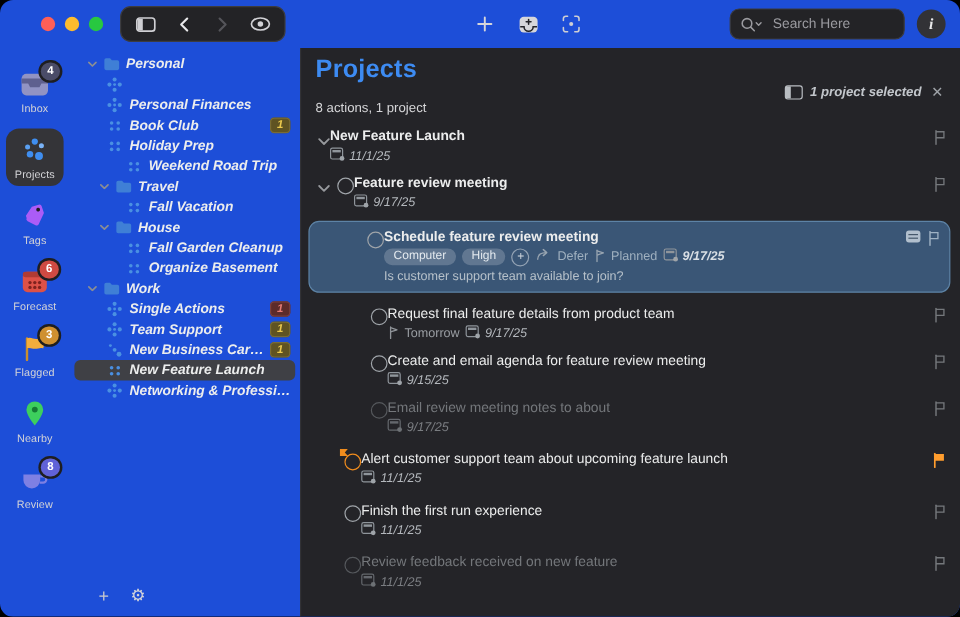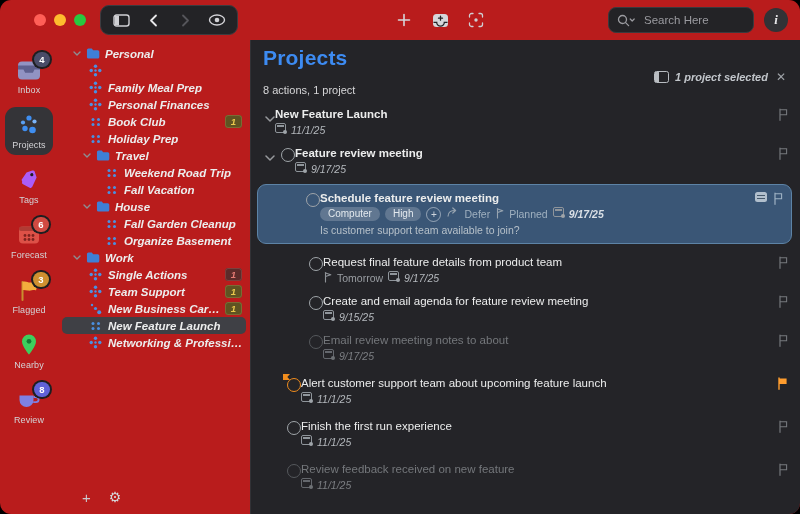--- a/index.html
+++ b/index.html
@@ -1,16 +1,16 @@
 <!DOCTYPE html>
 <html><head>
 <meta charset="utf-8">
 <style>
   html,body{margin:0;padding:0;background:#000;font-family:"Liberation Sans","DejaVu Sans",sans-serif;-webkit-font-smoothing:antialiased;}
-  .window{position:relative;width:800px;height:514px;background:#b91c1c;border-radius:11px;overflow:hidden;}
+  .window{position:relative;width:800px;height:514px;background:#1d4ed8;border-radius:11px;overflow:hidden;}
 
   
   .titlebar{position:absolute;top:0;left:0;right:0;height:40px;display:flex;align-items:center;}
   .lights{display:flex;gap:8px;margin-left:34px;}
   .light{width:12px;height:12px;border-radius:50%;}
   .light.red{background:#ff5f57;} .light.yellow{background:#febc2e;} .light.green{background:#28c840;}
   .navgroup{display:flex;align-items:center;gap:0;margin-left:14px;border:1px solid #3c3c40;background:#232326;border-radius:9px;height:28px;padding:0 4px;}
   .tbtn{display:flex;align-items:center;justify-content:center;width:32px;height:26px;border-radius:7px;cursor:default;}
   .toolbtns{display:flex;align-items:center;gap:4px;margin-left:150px;}
   .searchbox{margin-left:auto;display:flex;align-items:center;gap:6px;width:128px;height:24px;border:1px solid #3a3a3e;background:#232326;border-radius:8px;padding:0 8px;}
@@ -273,34 +273,20 @@
           <svg width="13" height="13">
             <g fill="#4a90e2">
               <circle cx="6.5" cy="2.2" r="1.7"></circle>
               <circle cx="2.2" cy="6.5" r="1.7"></circle>
               <circle cx="10.8" cy="6.5" r="1.7"></circle>
               <circle cx="6.5" cy="10.8" r="1.7"></circle>
               <circle cx="6.5" cy="6.5" r="1.2"></circle>
             </g>
           </svg>
         </span>
-      <span class="tlabel">Family Meal Prep</span>
-    </div>
-    <div class="trow ind1">
-      <span class="ti">
-          <svg width="13" height="13">
-            <g fill="#4a90e2">
-              <circle cx="6.5" cy="2.2" r="1.7"></circle>
-              <circle cx="2.2" cy="6.5" r="1.7"></circle>
-              <circle cx="10.8" cy="6.5" r="1.7"></circle>
-              <circle cx="6.5" cy="10.8" r="1.7"></circle>
-              <circle cx="6.5" cy="6.5" r="1.2"></circle>
-            </g>
-          </svg>
-        </span>
       <span class="tlabel">Personal Finances</span>
     </div>
     <div class="trow ind1">
       <span class="ti">
           <svg width="12" height="12">
             <g fill="#4a90e2">
               <circle cx="3" cy="3.5" r="1.5"></circle>
               <circle cx="8.5" cy="3.5" r="1.5"></circle>
               <circle cx="3" cy="8.5" r="1.5"></circle>
               <circle cx="8.5" cy="8.5" r="1.5"></circle>
@@ -317,45 +303,45 @@
               <circle cx="3" cy="3.5" r="1.5"></circle>
               <circle cx="8.5" cy="3.5" r="1.5"></circle>
               <circle cx="3" cy="8.5" r="1.5"></circle>
               <circle cx="8.5" cy="8.5" r="1.5"></circle>
             </g>
           </svg>
         </span>
       <span class="tlabel">Holiday Prep</span>
     </div>
 
+    <div class="trow ind2">
+      <span class="ti">
+          <svg width="12" height="12">
+            <g fill="#4a90e2">
+              <circle cx="3" cy="3.5" r="1.5"></circle>
+              <circle cx="8.5" cy="3.5" r="1.5"></circle>
+              <circle cx="3" cy="8.5" r="1.5"></circle>
+              <circle cx="8.5" cy="8.5" r="1.5"></circle>
+            </g>
+          </svg>
+        </span>
+      <span class="tlabel">Weekend Road Trip</span>
+    </div>
     <div class="trow ind1f">
       <span class="chev">
           <svg width="8" height="5">
             <polyline points="1,1 4,4 7,1" fill="none" stroke="#8b8e93" stroke-width="1.4" stroke-linecap="round" stroke-linejoin="round"></polyline>
           </svg>
         </span>
       <span class="ti">
           <svg width="14" height="11">
             <path d="M1 2.2 A1.6 1.6 0 0 1 2.6 .6 h3.4 l1.6 1.8 h4.8 A1.6 1.6 0 0 1 14 4 v5.4 A1.6 1.6 0 0 1 12.4 11 H2.6 A1.6 1.6 0 0 1 1 9.4 z" fill="#3f7fd6" transform="scale(0.95)"></path>
           </svg>
         </span>
       <span class="tlabel">Travel</span>
-    </div>
-    <div class="trow ind2">
-      <span class="ti">
-          <svg width="12" height="12">
-            <g fill="#4a90e2">
-              <circle cx="3" cy="3.5" r="1.5"></circle>
-              <circle cx="8.5" cy="3.5" r="1.5"></circle>
-              <circle cx="3" cy="8.5" r="1.5"></circle>
-              <circle cx="8.5" cy="8.5" r="1.5"></circle>
-            </g>
-          </svg>
-        </span>
-      <span class="tlabel">Weekend Road Trip</span>
     </div>
     <div class="trow ind2">
       <span class="ti">
           <svg width="12" height="12">
             <g fill="#4a90e2">
               <circle cx="3" cy="3.5" r="1.5"></circle>
               <circle cx="8.5" cy="3.5" r="1.5"></circle>
               <circle cx="3" cy="8.5" r="1.5"></circle>
               <circle cx="8.5" cy="8.5" r="1.5"></circle>
             </g>

